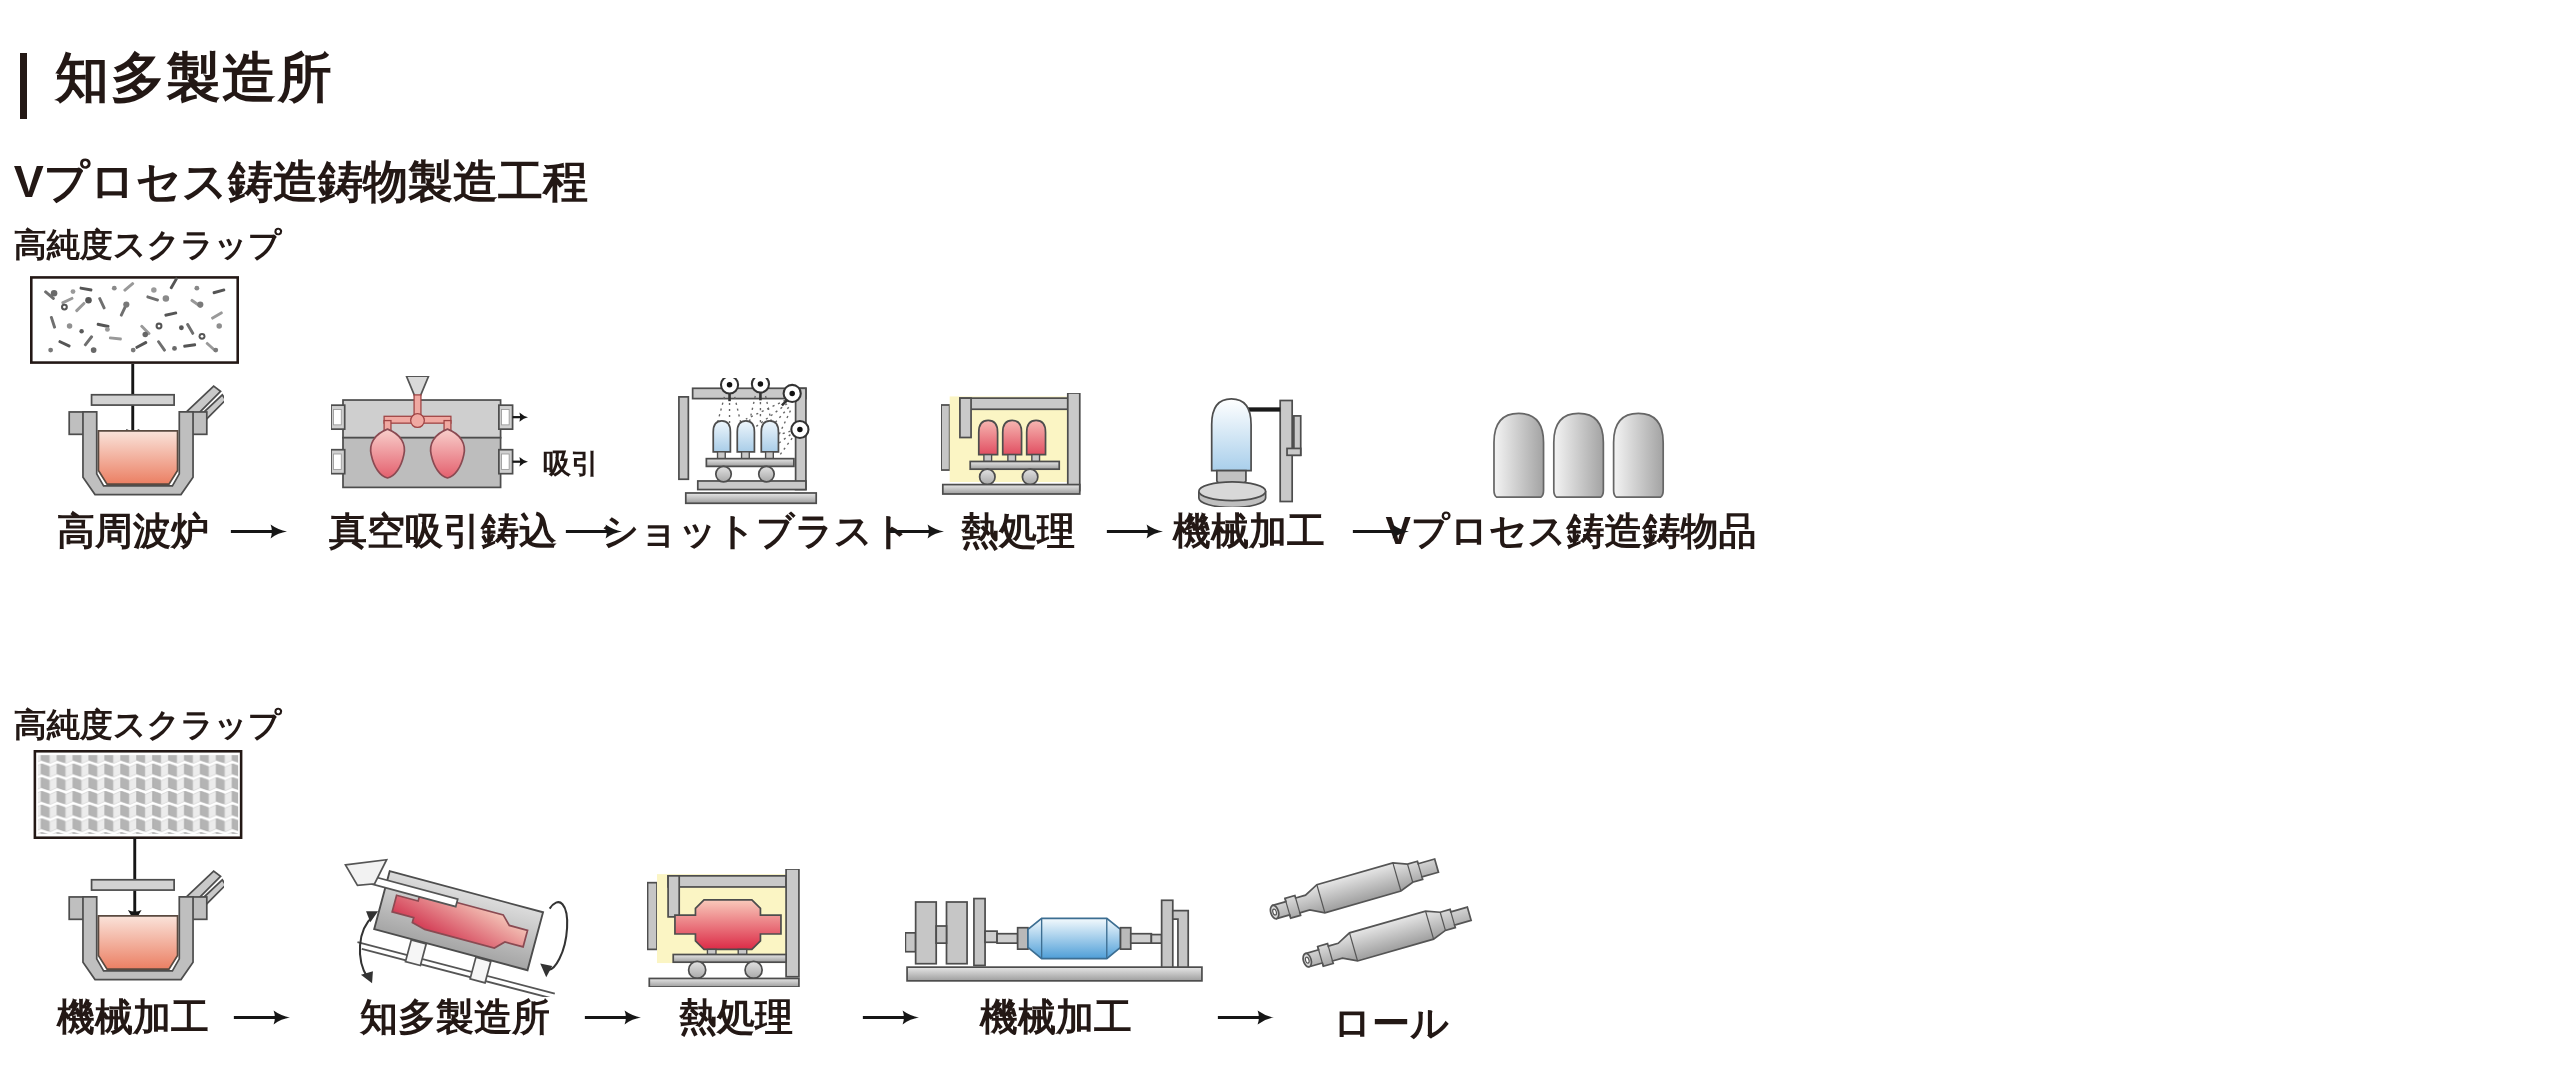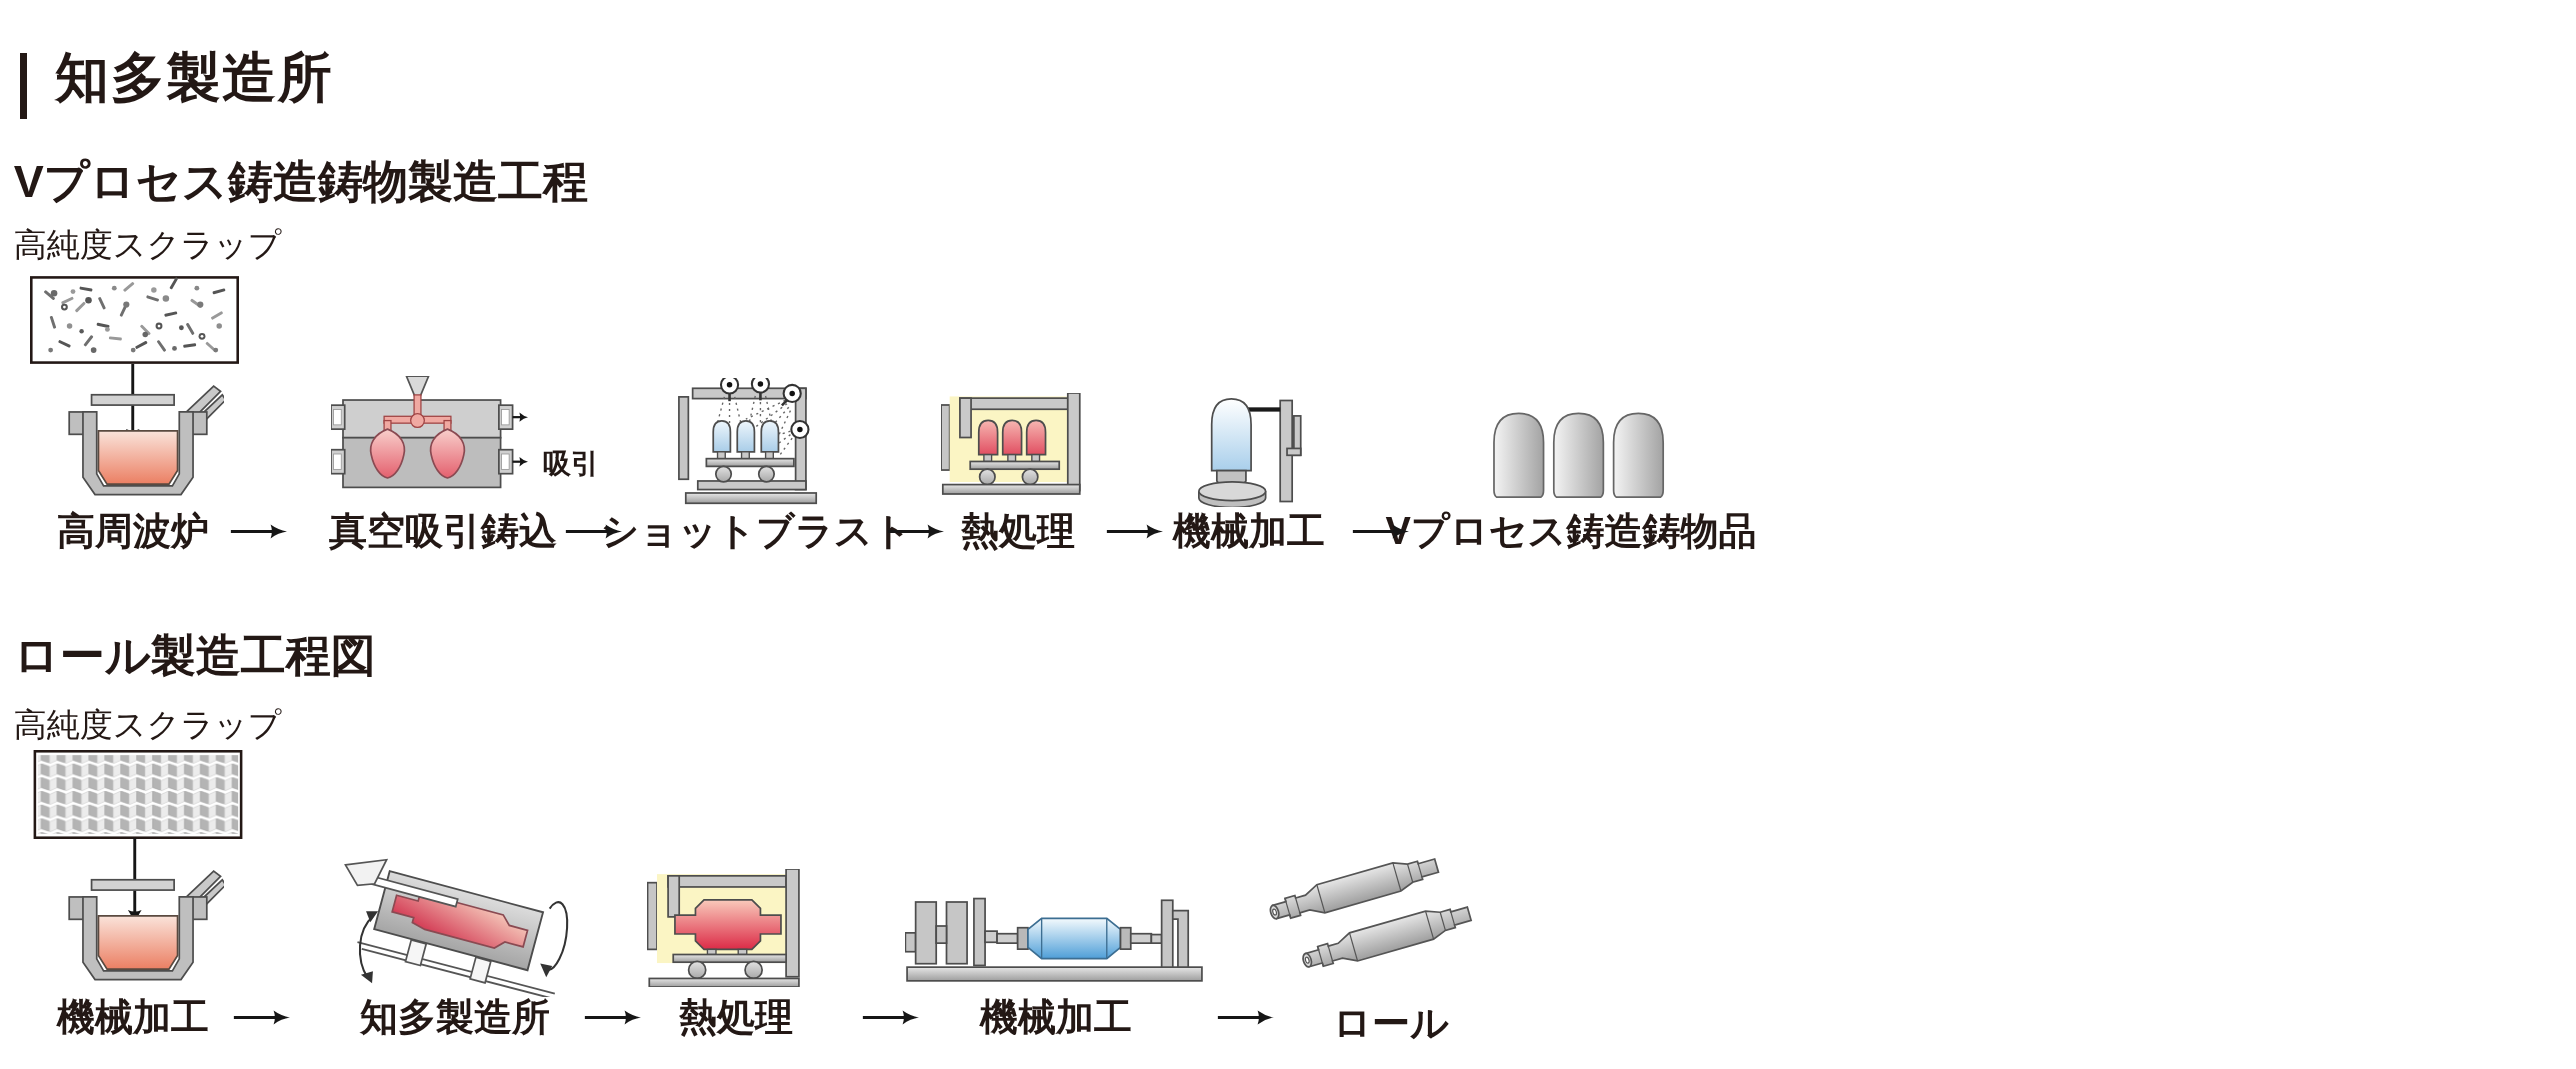--- a/index.html
+++ b/index.html
@@ -4,21 +4,21 @@
 <style>
   html,body{margin:0;padding:0;background:#fff;}
   #canvas{
     position:relative;width:2576px;height:1069px;background:#ffffff;overflow:hidden;
     font-family:"Liberation Sans","DejaVu Sans",sans-serif;color:#231815;
   }
   .abs{position:absolute;}
   .page-title{font-size:54px;font-weight:bold;line-height:1;letter-spacing:1.7px;white-space:nowrap;}
   .title-bar{width:6.9px;height:66px;background:#231815;}
   .sec-heading{font-size:45px;font-weight:bold;line-height:1;white-space:nowrap;}
-  .material-label{font-size:33px;font-weight:normal;line-height:1;white-space:nowrap;}
+  .material-label{font-size:33px;font-weight:bold;line-height:1;white-space:nowrap;}
   .step-label{font-size:38px;font-weight:bold;line-height:1;white-space:nowrap;transform:translateX(-50%);}
   .annot{font-size:28px;font-weight:bold;line-height:1;white-space:nowrap;}
   svg{display:block;}
 </style>
 </head>
 <body>
 
 <div id="canvas">
 
   <svg width="0" height="0" style="position:absolute" aria-hidden="true">
@@ -293,21 +293,20 @@
     </svg>
   <svg class="abs" style="left:1106px;top:522px;" width="57" height="19" viewBox="0 0 66 22">
       <line x1="1" y1="11" x2="50" y2="11" stroke="#161616" stroke-width="3.4"></line>
       <path d="M47,3 Q56,9.5 66,11 Q56,12.5 47,19 Q50,11 47,3 Z" fill="#161616"></path>
     </svg>
   <svg class="abs" style="left:1352px;top:522px;" width="57" height="19" viewBox="0 0 66 22">
       <line x1="1" y1="11" x2="50" y2="11" stroke="#161616" stroke-width="3.4"></line>
       <path d="M47,3 Q56,9.5 66,11 Q56,12.5 47,19 Q50,11 47,3 Z" fill="#161616"></path>
     </svg>
 
-  <div class="abs sec-heading" style="left:13.7px;top:633px;">ロール製造工程図</div>
   <div class="abs material-label" style="left:13.7px;top:708px;">高純度スクラップ</div>
 
   <svg class="abs" style="left:33px;top:750px;" width="210" height="89" viewBox="0 0 244 104">
     <defs>
       <pattern id="ingotPat" width="18.6" height="16" patternUnits="userSpaceOnUse">
         <polygon points="0,4 9,0 9,12 0,16" fill="#ececec" stroke="#c2c2c2" stroke-width="0.6"></polygon>
         <polygon points="9,0 18,3 18,15 9,12" fill="#b4b4b4" stroke="#9a9a9a" stroke-width="0.6"></polygon>
       </pattern>
     </defs>
     <rect x="1.5" y="1.5" width="241" height="101" fill="#ffffff" stroke="#231815" stroke-width="3"></rect>

